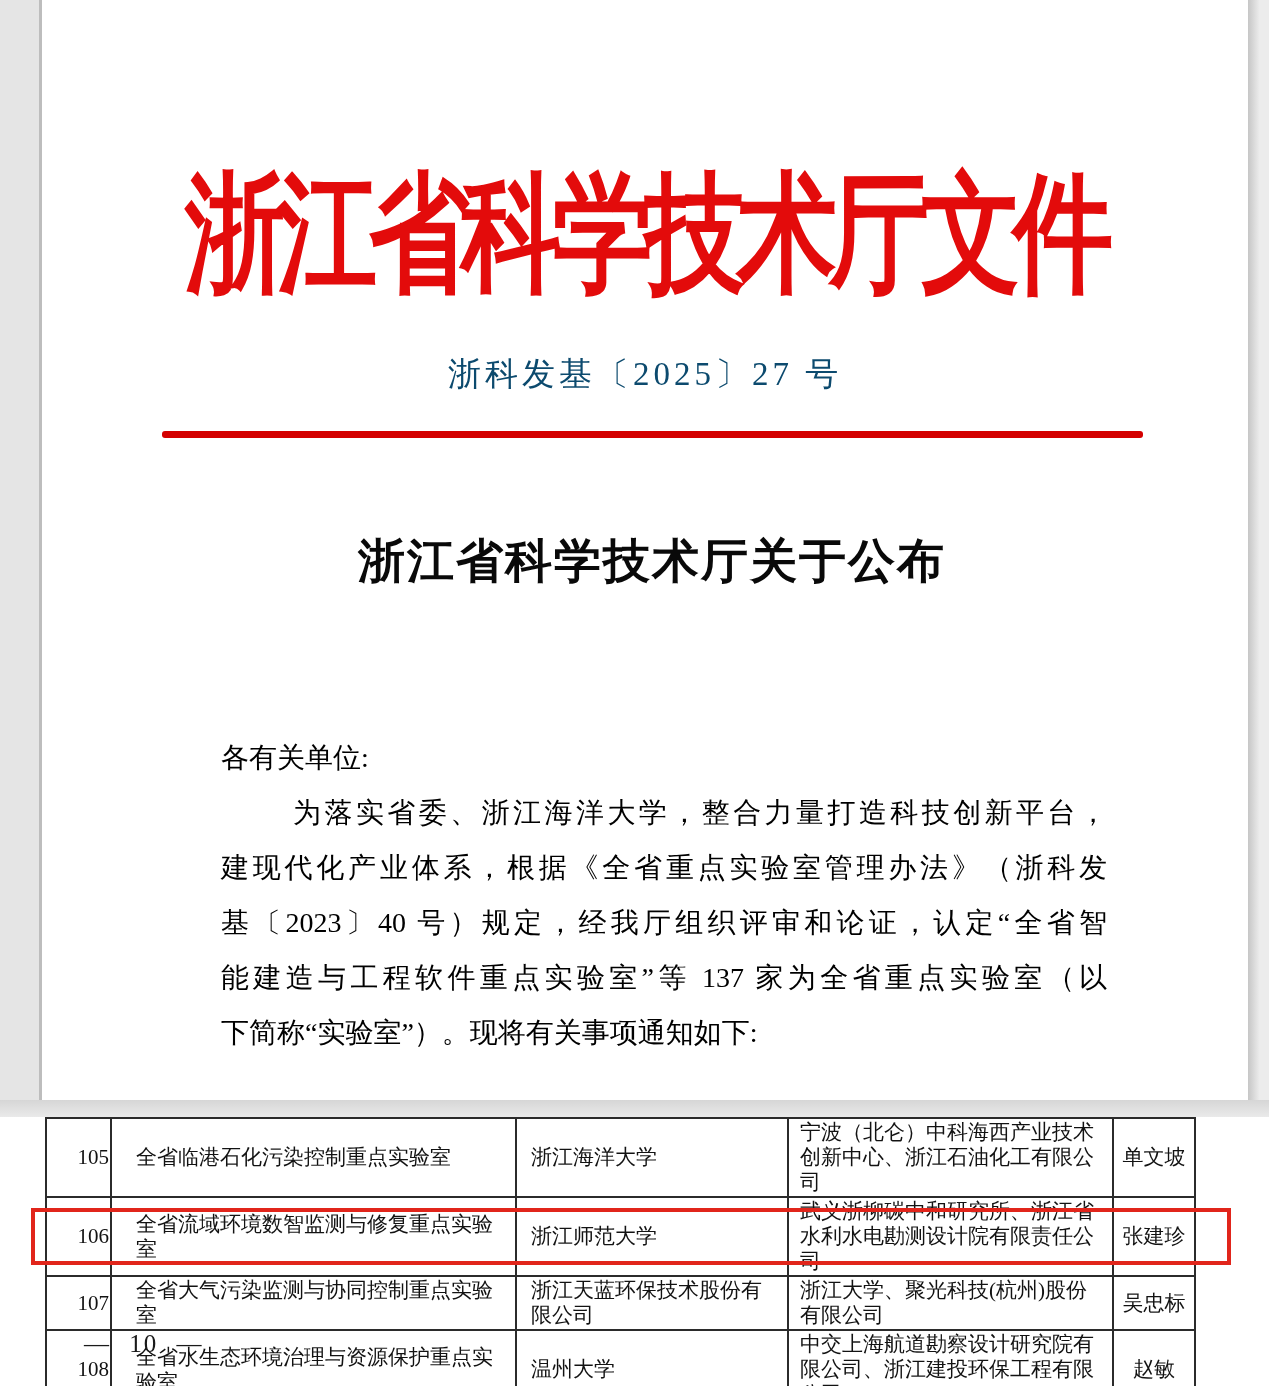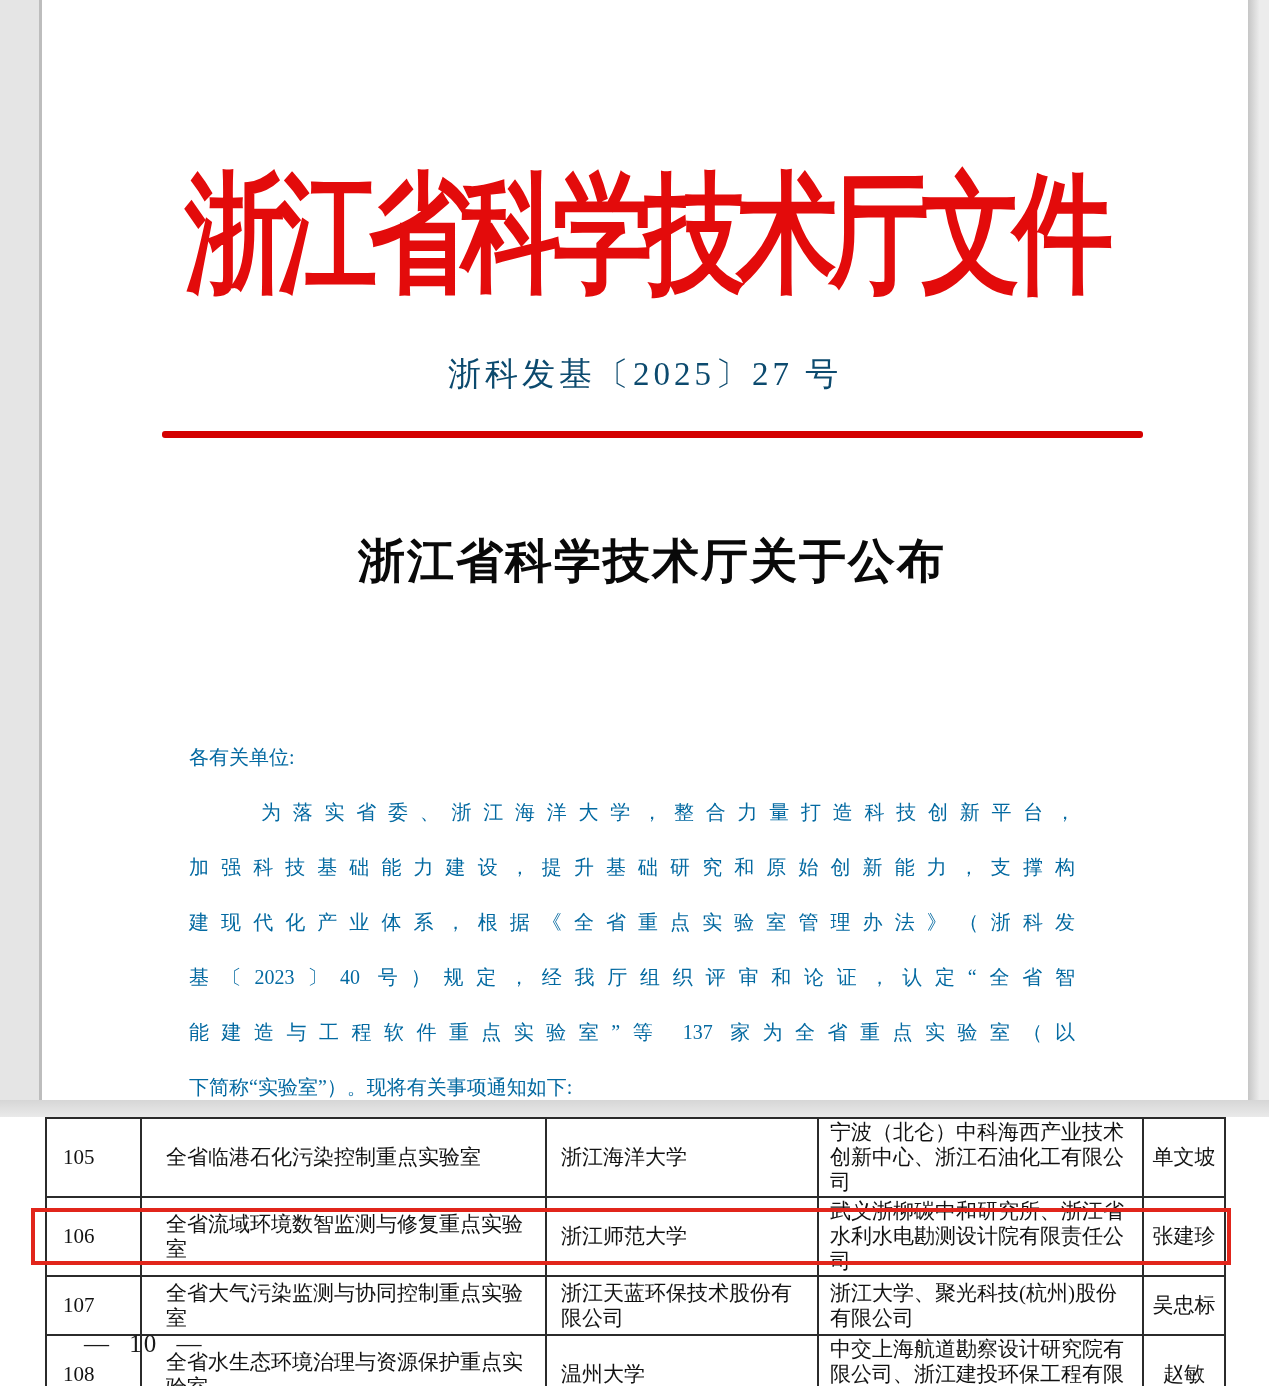--- a/index.html
+++ b/index.html
@@ -34,36 +34,36 @@
     position:absolute;left:162px;top:431px;width:981px;height:7px;
     background:#d40000;border-radius:3px;
   }
   .notice-title{
     position:absolute;left:42px;width:1206px;text-align:center;
     font-weight:bold;font-size:47px;color:#090909;letter-spacing:2px;white-space:nowrap;margin-left:7px;
   }
   .notice-title.l1{top:530px;}
   .notice-title.l2{top:602px;}
   .body-block{
-    position:absolute;left:189px;top:730px;width:886px;
-    font-size:20px;line-height:55px;color:#0369a1;
+    position:absolute;left:221px;top:730px;width:886px;
+    font-size:28px;line-height:55px;color:#000000;
   }
   .body-line{height:55px;white-space:nowrap;overflow:visible;}
   .body-line.fit{white-space:normal;text-align:justify;text-align-last:justify;}
   .body-line.indent{text-indent:72px;}
   
   .lab-table{
     position:absolute;left:45px;top:1117px;border-collapse:collapse;
     font-size:21px;color:#121212;
   }
   .lab-table td{
     border:2px solid #2b2b2b;padding:1px 8px;line-height:25px;
     vertical-align:middle;background:transparent;
   }
-  .lab-table td.c-no{width:61px;text-align:left;padding:16px;}
+  .lab-table td.c-no{width:61px;text-align:right;padding:1px;}
   .lab-table td.c-lab{width:371px;text-align:left;padding-left:24px;margin-top:27px;}
   .lab-table td.c-host{width:248px;text-align:left;padding-left:14px;margin-top:12px;}
   .lab-table td.c-part{width:304px;text-align:left;padding-left:11px;}
   .lab-table td.c-dir{width:80px;text-align:center;padding:0;}
   .highlight-box{
     position:absolute;left:31px;top:1208px;width:1192px;height:49px;
     border:4px solid #e1251b;background:transparent;z-index:5;
   }
   .page-number{
     position:absolute;left:84px;top:1330px;font-size:25px;color:#1a1a1a;
@@ -83,21 +83,20 @@
 
   <div class="doc-number">浙科发基〔2025〕27 号</div>
 
   <div class="red-rule"></div>
 
   <div class="notice-title l1">浙江省科学技术厅关于公布</div>
 
   <div class="body-block">
     <div class="body-line">各有关单位:</div>
     <div class="body-line fit indent">为落实省委、浙江海洋大学，整合力量打造科技创新平台，</div>
-    <div class="body-line fit">加强科技基础能力建设，提升基础研究和原始创新能力，支撑构</div>
     <div class="body-line fit">建现代化产业体系，根据《全省重点实验室管理办法》（浙科发</div>
     <div class="body-line fit">基〔2023〕40 号）规定，经我厅组织评审和论证，认定“全省智</div>
     <div class="body-line fit">能建造与工程软件重点实验室”等 137 家为全省重点实验室（以</div>
     <div class="body-line">下简称“实验室”）。现将有关事项通知如下:</div>
   </div>
 
   <table class="lab-table">
     <tbody>
       <tr style="height:48px">
         <td class="c-no">105</td>

